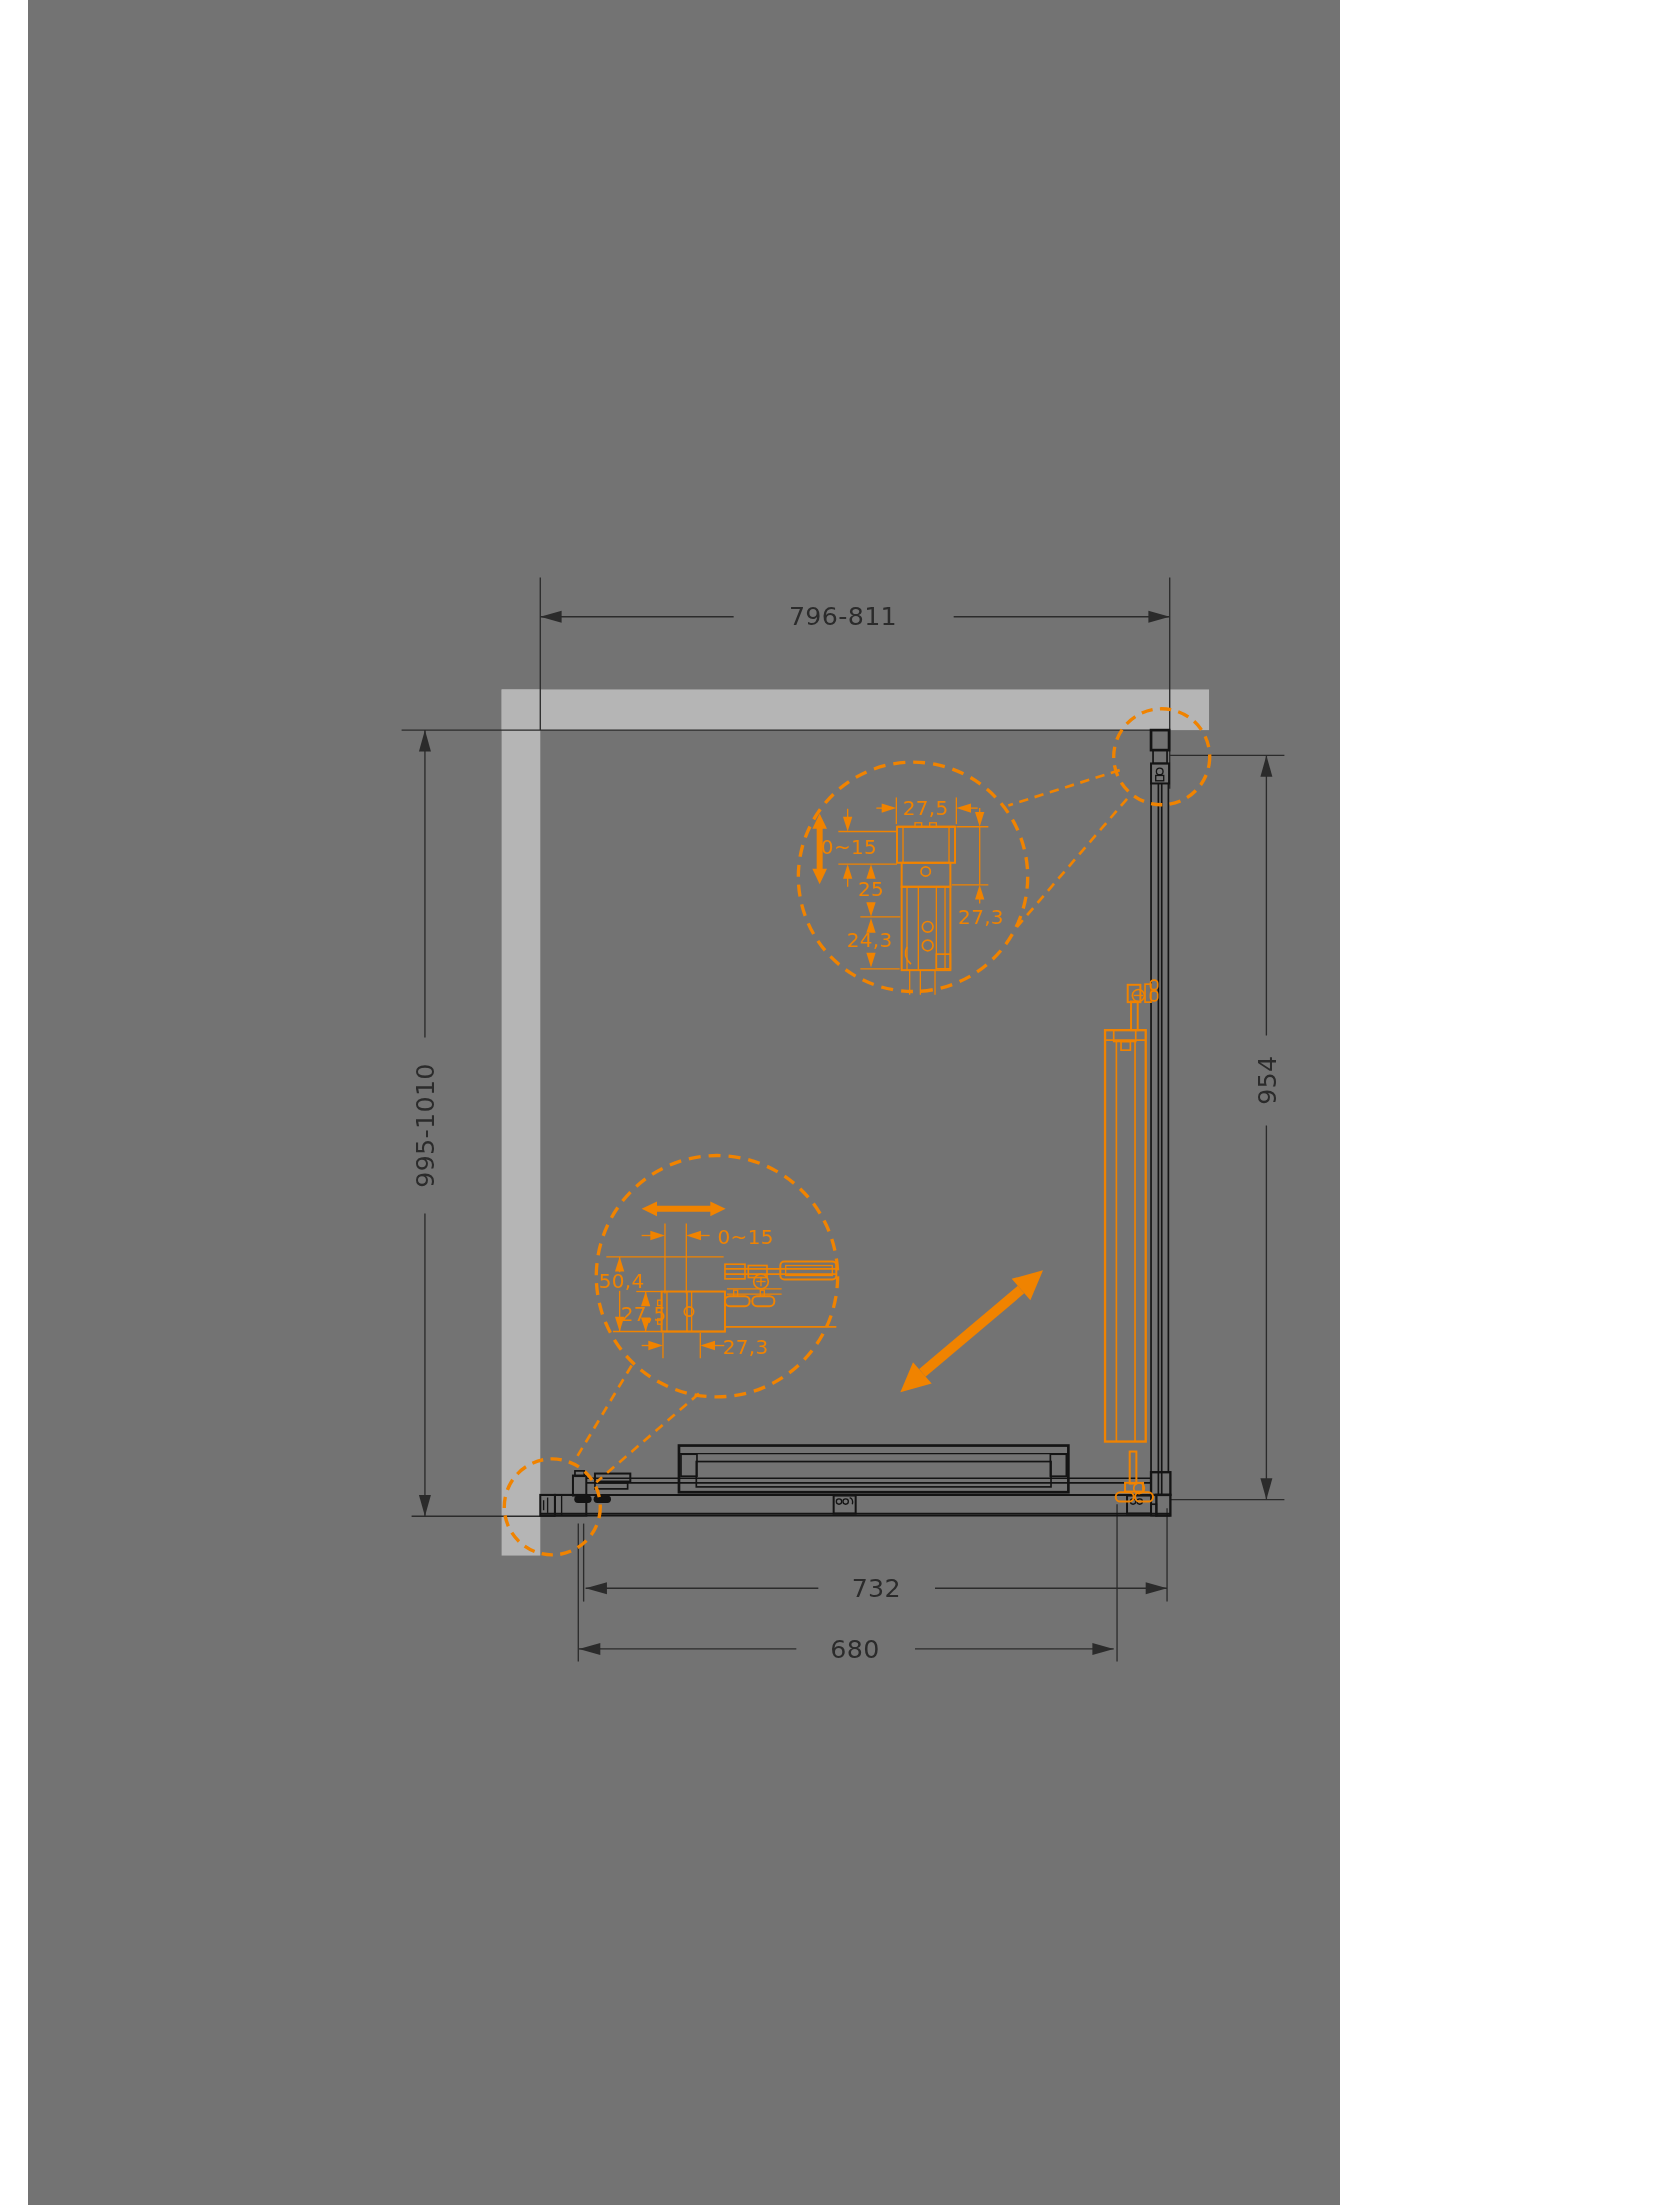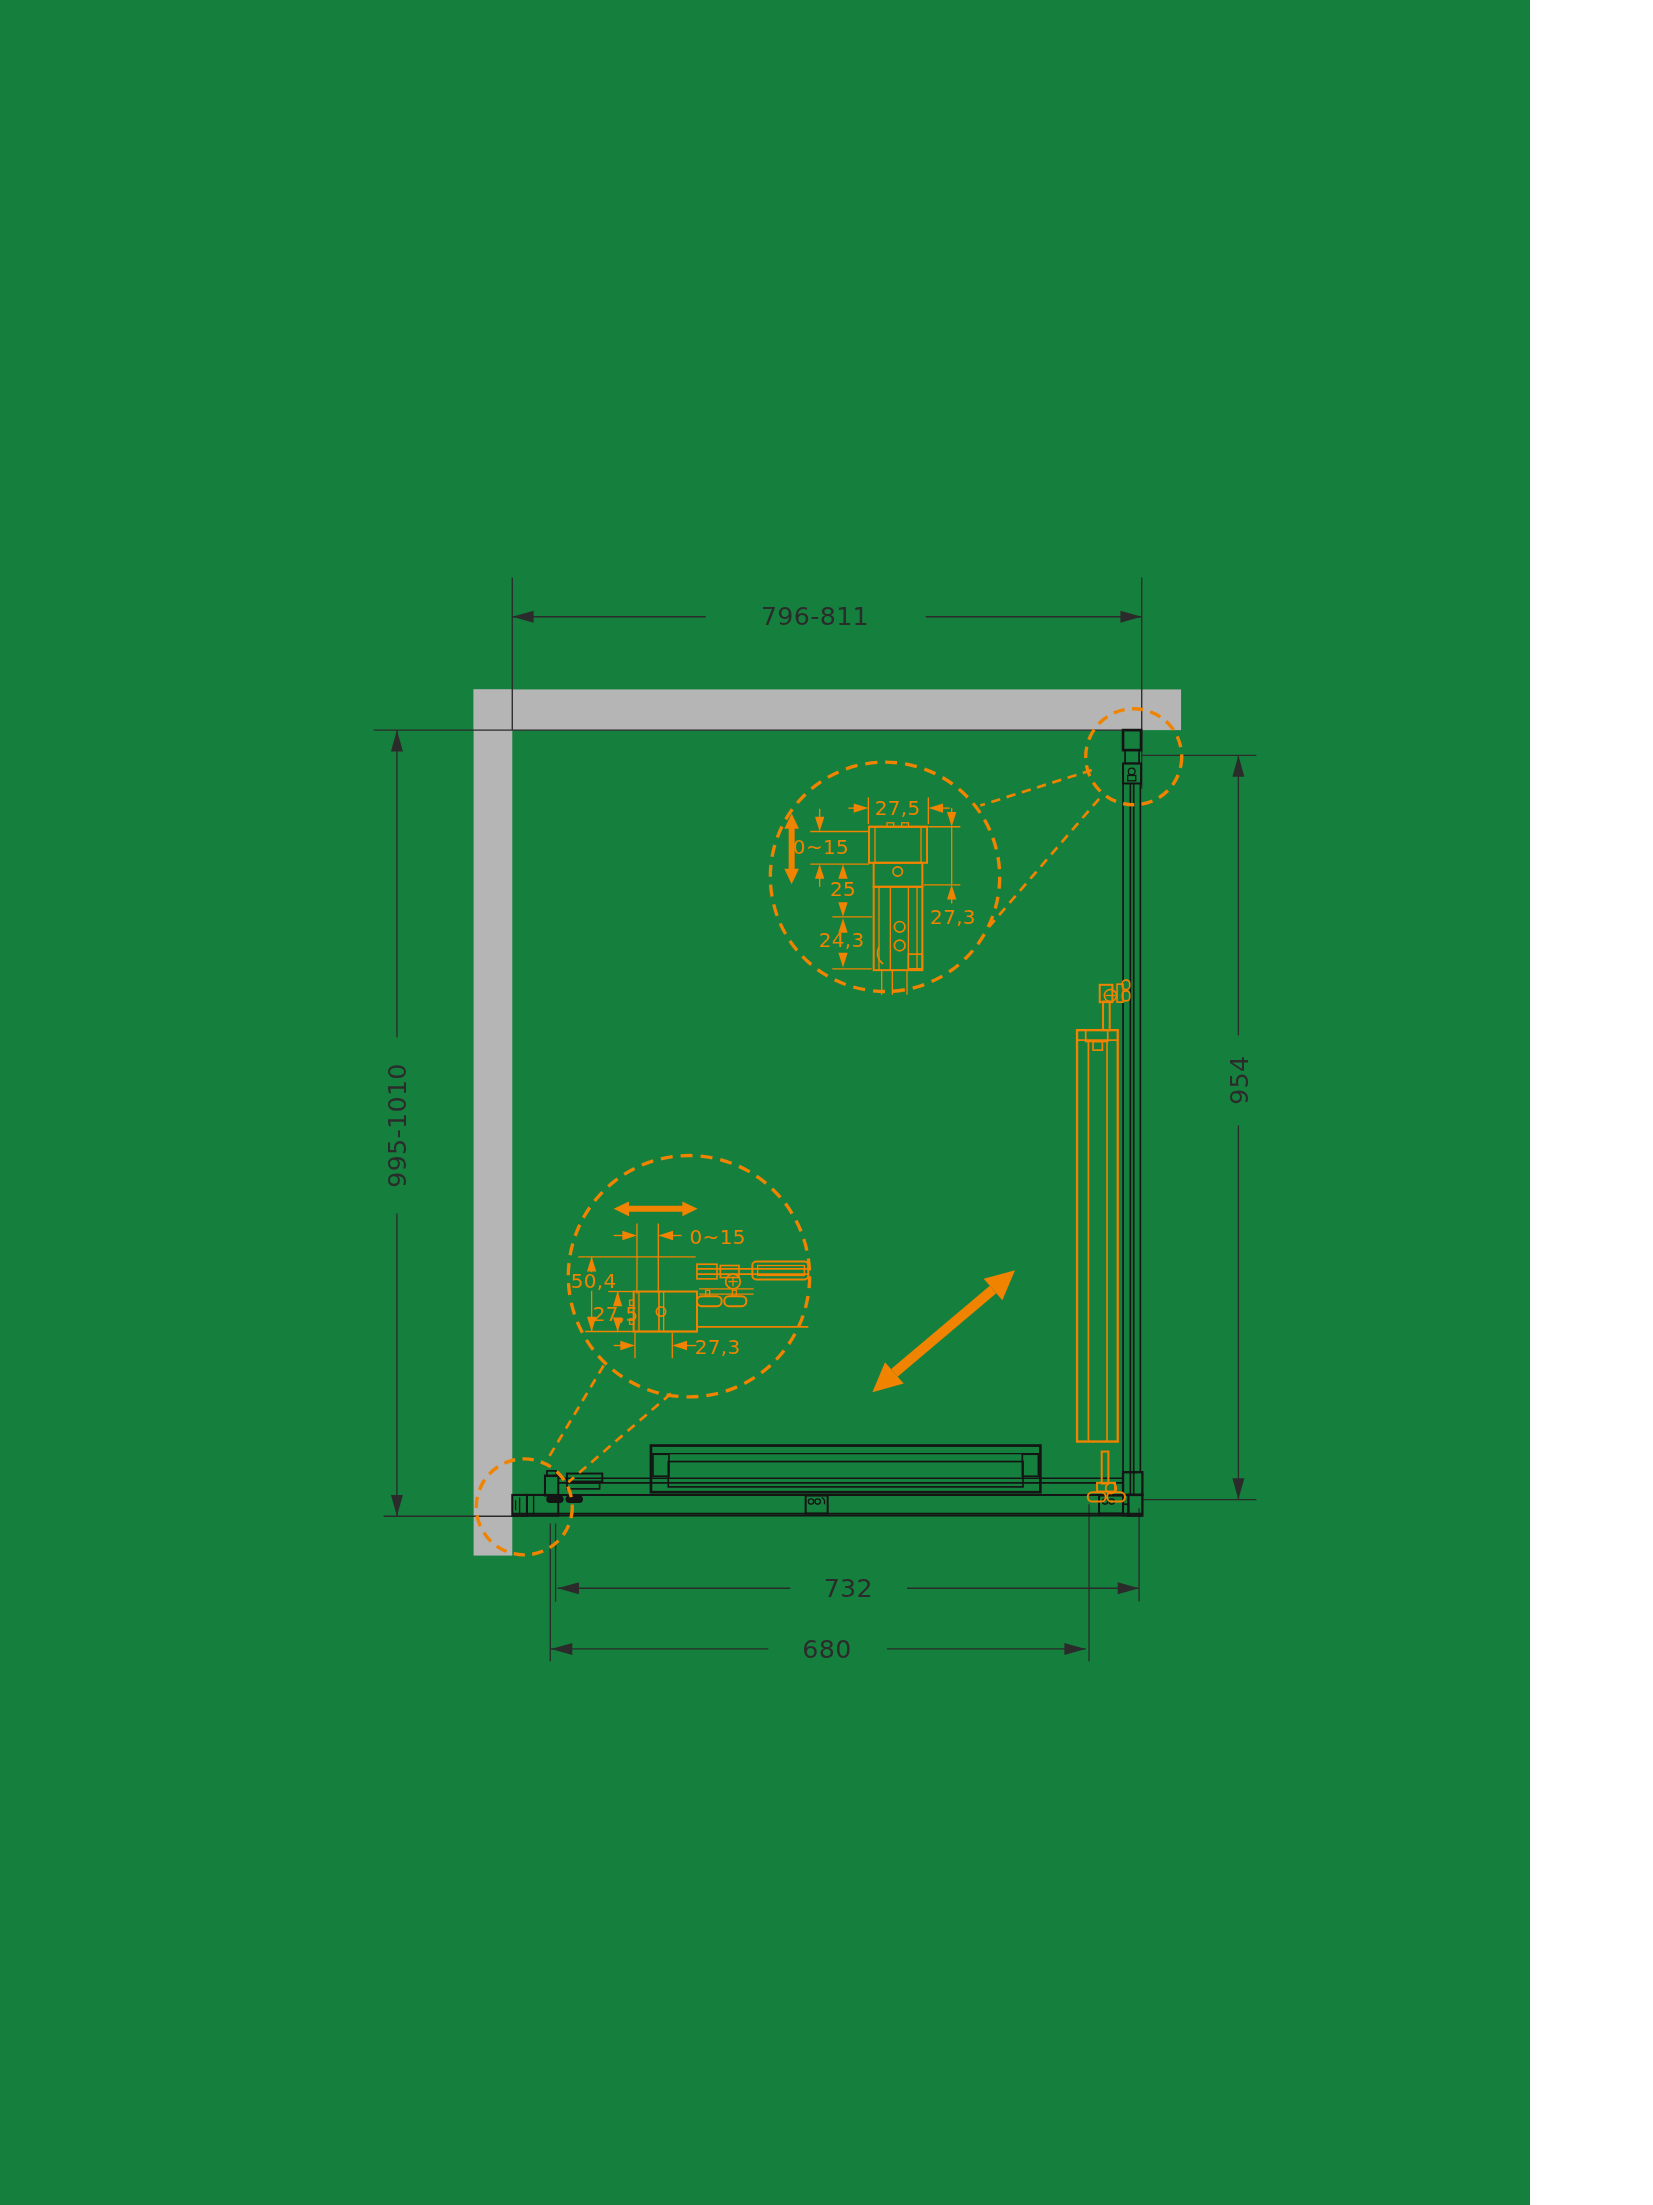--- a/index.html
+++ b/index.html
@@ -1,17 +1,17 @@
 <!DOCTYPE html>
 <html style="font-size:10.7px"><head>
 <meta charset="utf-8">
 <style>
   html,body{margin:0;padding:0;background:#ffffff;}
-  .page{position:relative;width:1530px;height:2205px;background:#15803d;overflow:hidden;
-        font-family:"DejaVu Sans",sans-serif;}
+  .page{position:relative;width:1312px;height:2205px;background:#737373;overflow:hidden;
+        font-family:"DejaVu Sans",sans-serif;margin-left:28px;}
   svg{position:absolute;left:0;top:0;}
   text{font-family:"DejaVu Sans",sans-serif;letter-spacing:0.5px;}
   .dim-black{fill:#2b2b2b;font-size:38px;}
   .dim-orange{fill:#f08300;font-size:30px;}
   .ln{stroke:#2b2b2b;stroke-width:2;fill:none;}
   .prof{stroke:#141414;fill:none;}
   .oln{stroke:#f08300;fill:none;}
   .ohd{fill:#f08300;stroke:none;}
   .bhd{fill:#2b2b2b;stroke:none;}
 </style>

